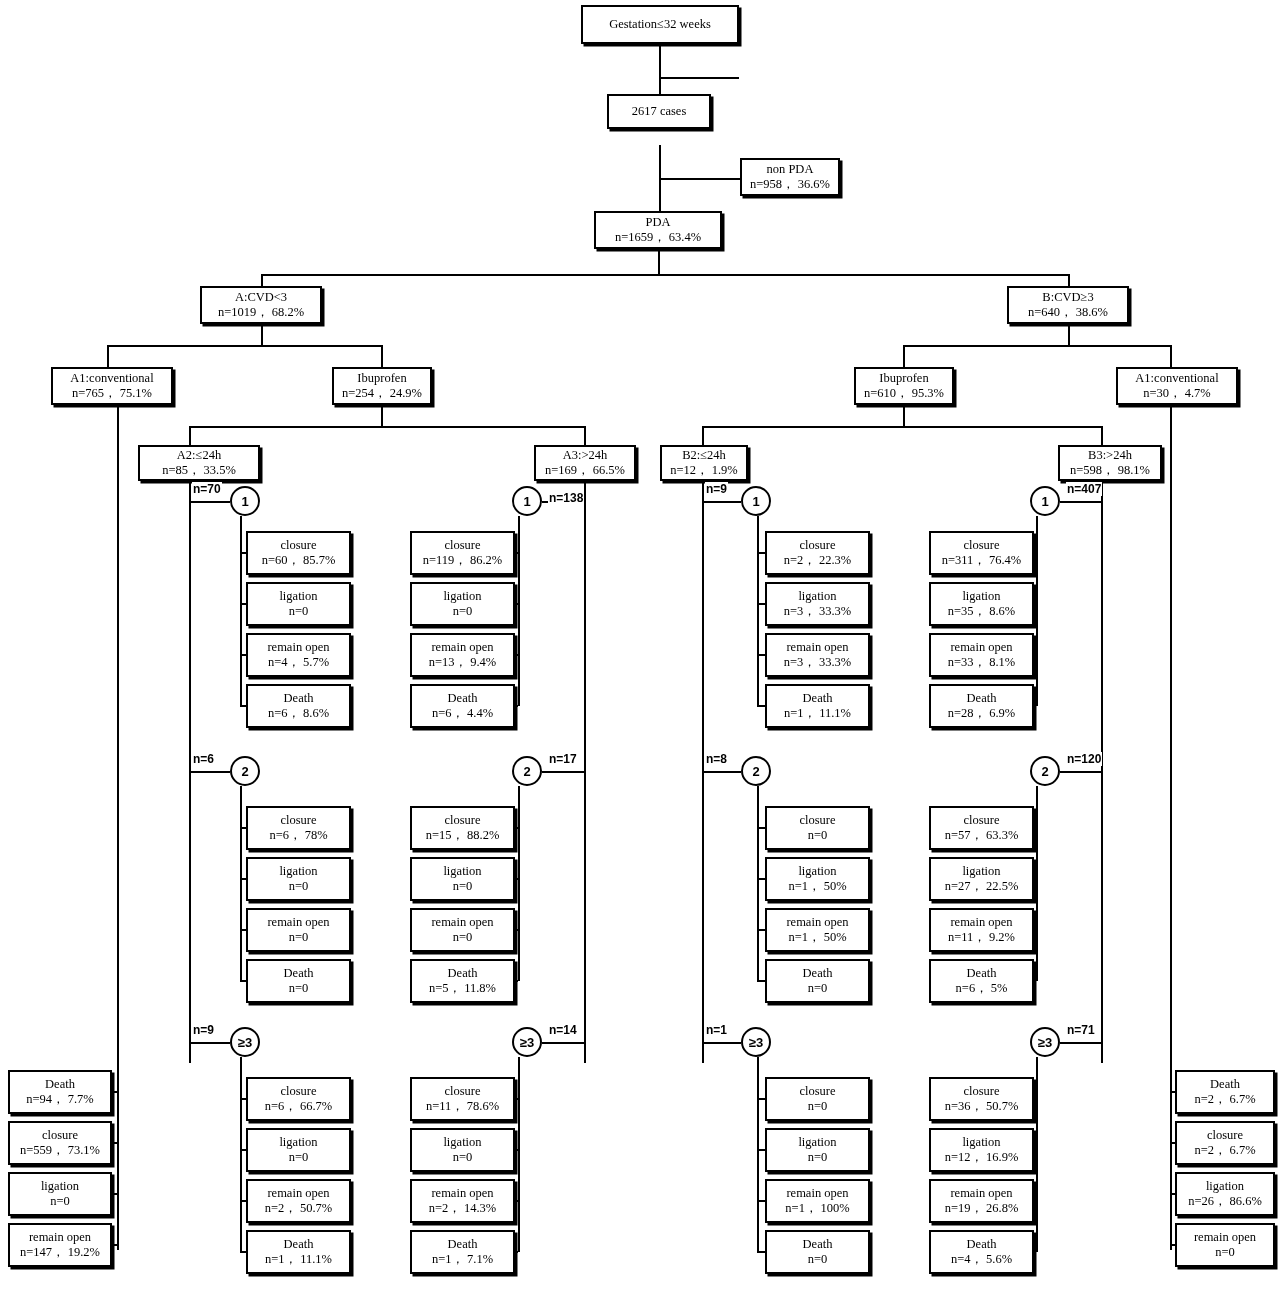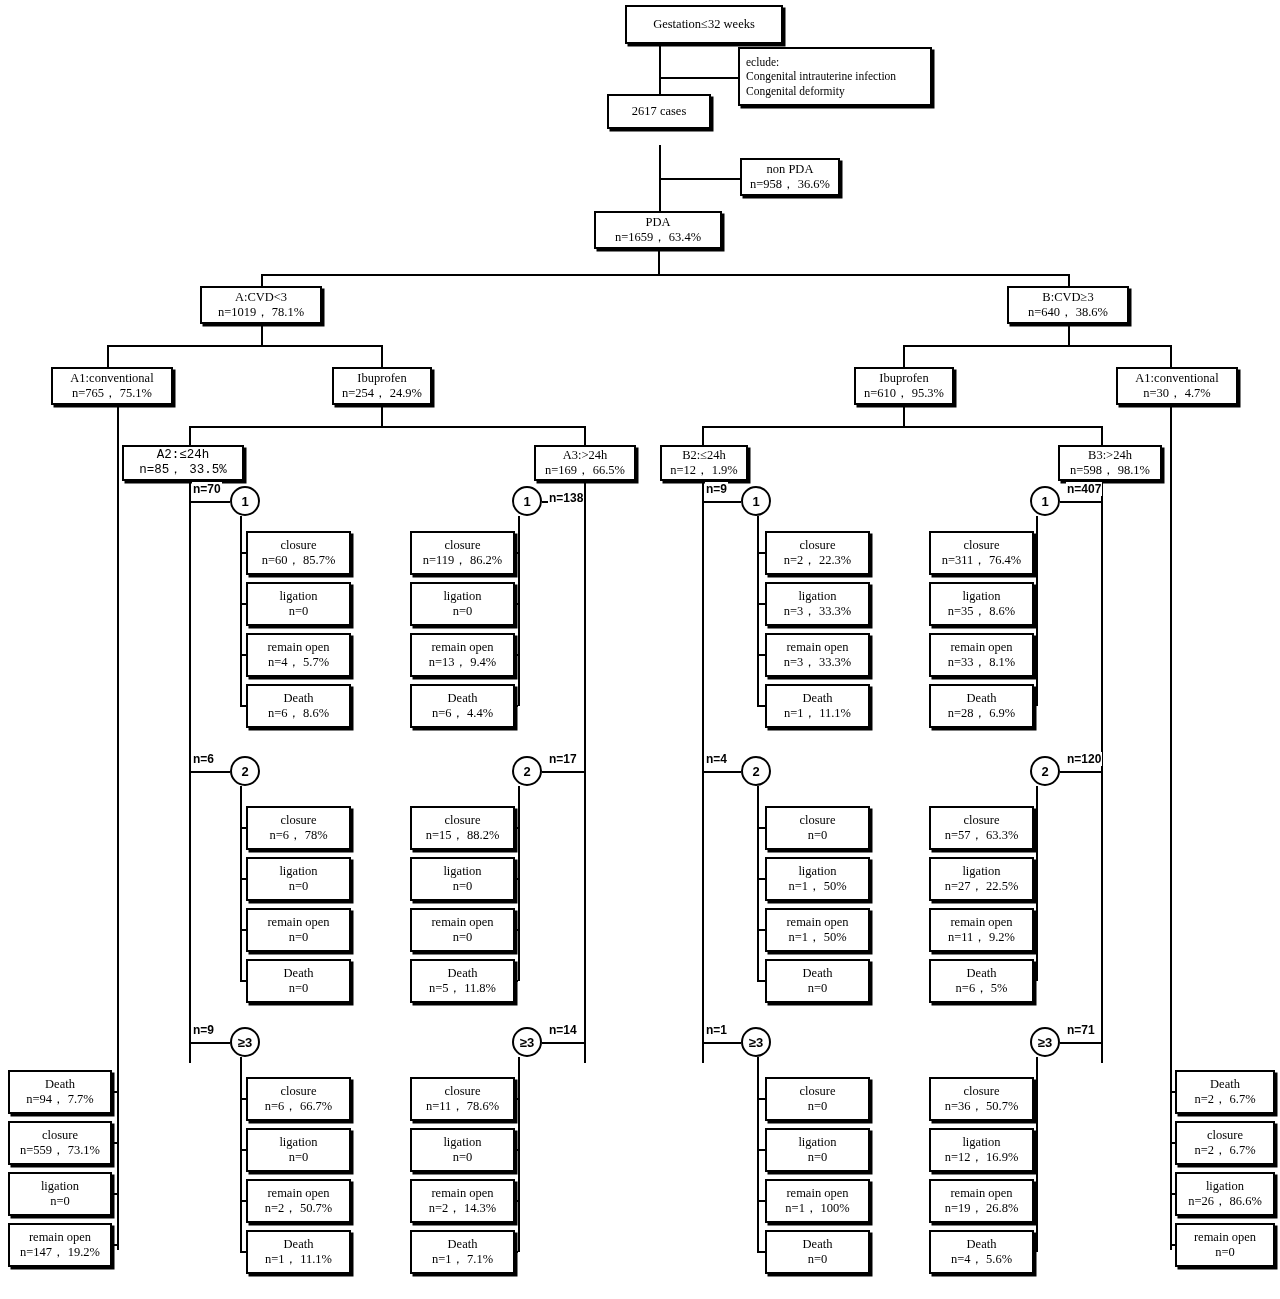--- a/index.html
+++ b/index.html
@@ -73,33 +73,28 @@
     z-index: 6;
     background: #fff;
     padding: 0 1px;
   }
 </style>
 </head>
 <body>
 
 <div id="canvas">
 
-  <div class="box" style="left:581px; top:5px; width:158px; height:39px;margin-left:44px;">
+  <div class="box" style="left:581px; top:5px; width:158px; height:39px;">
     <span class="l1">Gestation≤32 weeks</span>
   </div>
 
   <div class="vline" style="left:659px; top:44px; height:66px;"></div>
 
   <div class="hline" style="left:659px; top:77px; width:80px;"></div>
 
-  <div class="box left-align" style="left:738px; top:47px; width:194px; height:59px; justify-content:center; font-size:11.5px;">
-    <span class="l1">eclude:</span>
-    <span class="l2">Congenital intrauterine infection</span>
-    <span class="l3">Congenital deformity</span>
-  </div>
 
   <div class="box" style="left:607px; top:94px; width:104px; height:35px;">
     <span class="l1">2617 cases</span>
   </div>
 
   <div class="vline" style="left:659px; top:145px; height:66px;"></div>
   <div class="hline" style="left:659px; top:178px; width:82px;"></div>
 
   <div class="box" style="left:740px; top:158px; width:100px; height:38px;">
     <span class="l1">non PDA</span>
@@ -111,21 +106,21 @@
     <span class="l2">n=1659， 63.4%</span>
   </div>
 
   <div class="vline" style="left:658px; top:249px; height:26px;"></div>
   <div class="hline" style="left:261px; top:274px; width:808px;"></div>
   <div class="vline" style="left:261px; top:274px; height:12px;"></div>
   <div class="vline" style="left:1068px; top:274px; height:12px;"></div>
 
   <div class="box" style="left:200px; top:286px; width:122px; height:38px;">
     <span class="l1">A:CVD&lt;3</span>
-    <span class="l2">n=1019， 78.1%</span>
+    <span class="l2">n=1019， 68.2%</span>
   </div>
   <div class="box" style="left:1007px; top:286px; width:122px; height:38px;">
     <span class="l1">B:CVD≥3</span>
     <span class="l2">n=640， 38.6%</span>
   </div>
 
   <div class="vline" style="left:261px; top:324px; height:22px;"></div>
   <div class="hline" style="left:107px; top:345px; width:275px;"></div>
   <div class="vline" style="left:107px; top:345px; height:22px;"></div>
   <div class="vline" style="left:381px; top:345px; height:22px;"></div>
@@ -155,21 +150,21 @@
   <div class="vline" style="left:381px; top:405px; height:22px;"></div>
   <div class="hline" style="left:189px; top:426px; width:396px;"></div>
   <div class="vline" style="left:189px; top:426px; height:19px;"></div>
   <div class="vline" style="left:584px; top:426px; height:19px;"></div>
 
   <div class="vline" style="left:903px; top:405px; height:22px;"></div>
   <div class="hline" style="left:702px; top:426px; width:400px;"></div>
   <div class="vline" style="left:702px; top:426px; height:19px;"></div>
   <div class="vline" style="left:1101px; top:426px; height:19px;"></div>
 
-  <div class="box" style="left:122px; top:445px; width:122px; height:36px;font-family:Liberation Mono, monospace;">
+  <div class="box" style="left:138px; top:445px; width:122px; height:36px;">
     <span class="l1">A2:≤24h</span>
     <span class="l2">n=85， 33.5%</span>
   </div>
   <div class="box" style="left:534px; top:445px; width:102px; height:36px;">
     <span class="l1">A3:&gt;24h</span>
     <span class="l2">n=169， 66.5%</span>
   </div>
   <div class="box" style="left:660px; top:445px; width:88px; height:36px;">
     <span class="l1">B2:≤24h</span>
     <span class="l2">n=12， 1.9%</span>
@@ -355,21 +350,21 @@
         <span class="l1">remain open</span>
         <span class="l2">n=3， 33.3%</span>
       </div>
       <div class="hline" style="left:757px; top:654px; width:8px;"></div>
       <div class="box" style="left:765px; top:684px; width:105px; height:44px;">
         <span class="l1">Death</span>
         <span class="l2">n=1， 11.1%</span>
       </div>
       <div class="hline" style="left:757px; top:705px; width:8px;"></div>
       <div class="hline" style="left:702px; top:771px; width:39px;"></div>
-      <div class="narm" style="left:705px; top:752px;">n=4</div>
+      <div class="narm" style="left:705px; top:752px;">n=8</div>
       <div class="circle" style="left:741px; top:756px;">2</div>
       <div class="vline" style="left:757px; top:786px; height:195px;"></div>
       <div class="box" style="left:765px; top:806px; width:105px; height:44px;">
         <span class="l1">closure</span>
         <span class="l2">n=0</span>
       </div>
       <div class="hline" style="left:757px; top:827px; width:8px;"></div>
       <div class="box" style="left:765px; top:857px; width:105px; height:44px;">
         <span class="l1">ligation</span>
         <span class="l2">n=1， 50%</span>

